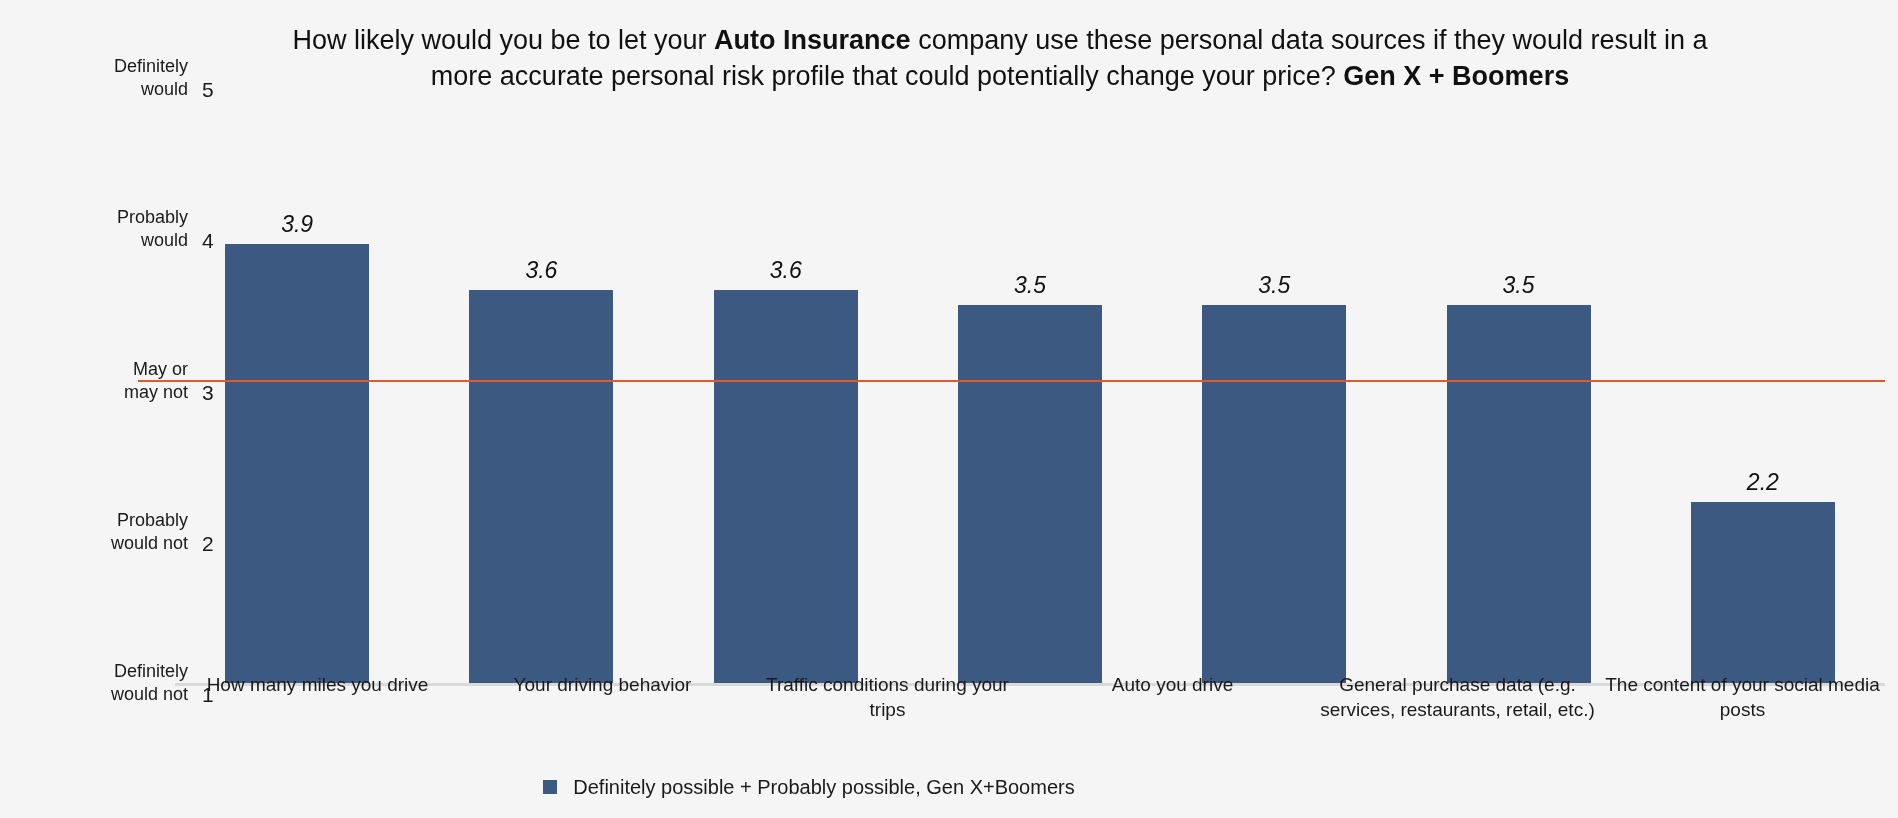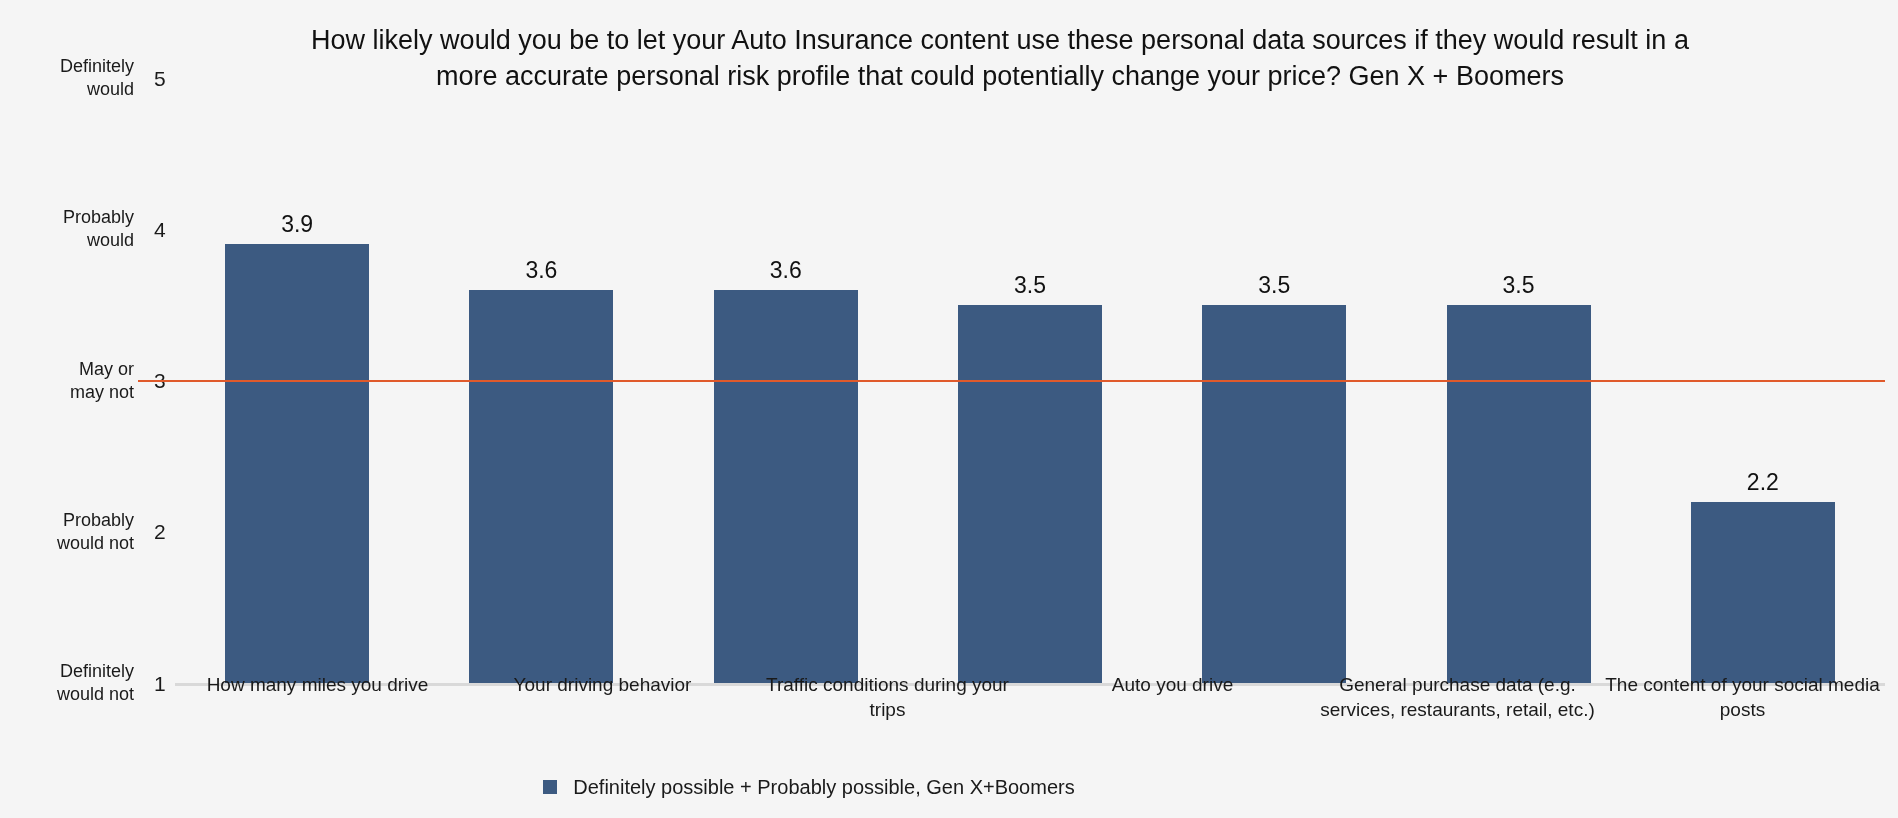--- a/index.html
+++ b/index.html
@@ -26,21 +26,21 @@
     position: absolute;
     left: 290px;
     top: 22px;
     width: 1420px;
     text-align: center;
     font-size: 27px;
     line-height: 36px;
     font-weight: 400;
     color: #111111;
   }
-  #chart-title b { font-weight: 400; margin-top: 32px; }
+  #chart-title b { font-weight: 700; margin-top: 32px; }
 
   
   
   #plot-area {
     position: absolute;
     left: 175px;
     top: 78px;
     width: 1710px;
     height: 605px;
   }
@@ -49,23 +49,24 @@
     left: 0;
     top: 0;
     width: 175px;
     height: 818px;
   }
   .y-row {
     position: absolute;
     left: 0;
     width: 168px;
     display: flex;
-    align-items: center;
+    align-items: flex-end;
     justify-content: flex-end;
-    gap: 20px;
+    gap: 14px;
+    padding-left: 48px;
   }
   .y-row .y-words {
     text-align: right;
     font-size: 18px;
     line-height: 23px;
     color: #1a1a1a;
     white-space: pre-line;
   }
   .y-row .y-num {
     font-size: 21px;
@@ -100,20 +101,21 @@
     left: 0;
     top: 0;
     width: 1710px;
     height: 605px;
     display: flex;
   }
   .bar-slot {
     position: relative;
     flex: 1 1 0;
     height: 100%;
+    font-style: italic;
   }
   .bar {
     position: absolute;
     bottom: 0;
     left: 50%;
     transform: translateX(-50%);
     width: 144px;
     background: #3c5a81;
   }
   .bar-value {
@@ -167,21 +169,21 @@
     color: #1a1a1a;
     white-space: nowrap;
   }
 </style>
 </head>
 <body style="background: rgb(245, 245, 245);">
 
 <div id="chart-root">
 
   <div id="chart-title">
-    <span><span>How likely would you be to let your </span><b>Auto Insurance</b><span> content use these personal data sources if they would result in a</span></span>
+    <span><span>How likely would you be to let your </span><b>Auto Insurance</b><span> company use these personal data sources if they would result in a</span></span>
     <span><span>more accurate personal risk profile that could potentially change your price? </span><b>Gen X + Boomers</b></span>
   </div>
 
   <div id="y-axis">
       <div class="y-row" style="top: 55px;">
         <div class="y-words">Definitely
 would</div>
         <div class="y-num">5</div>
       </div>
       <div class="y-row" style="top: 206.25px;">

